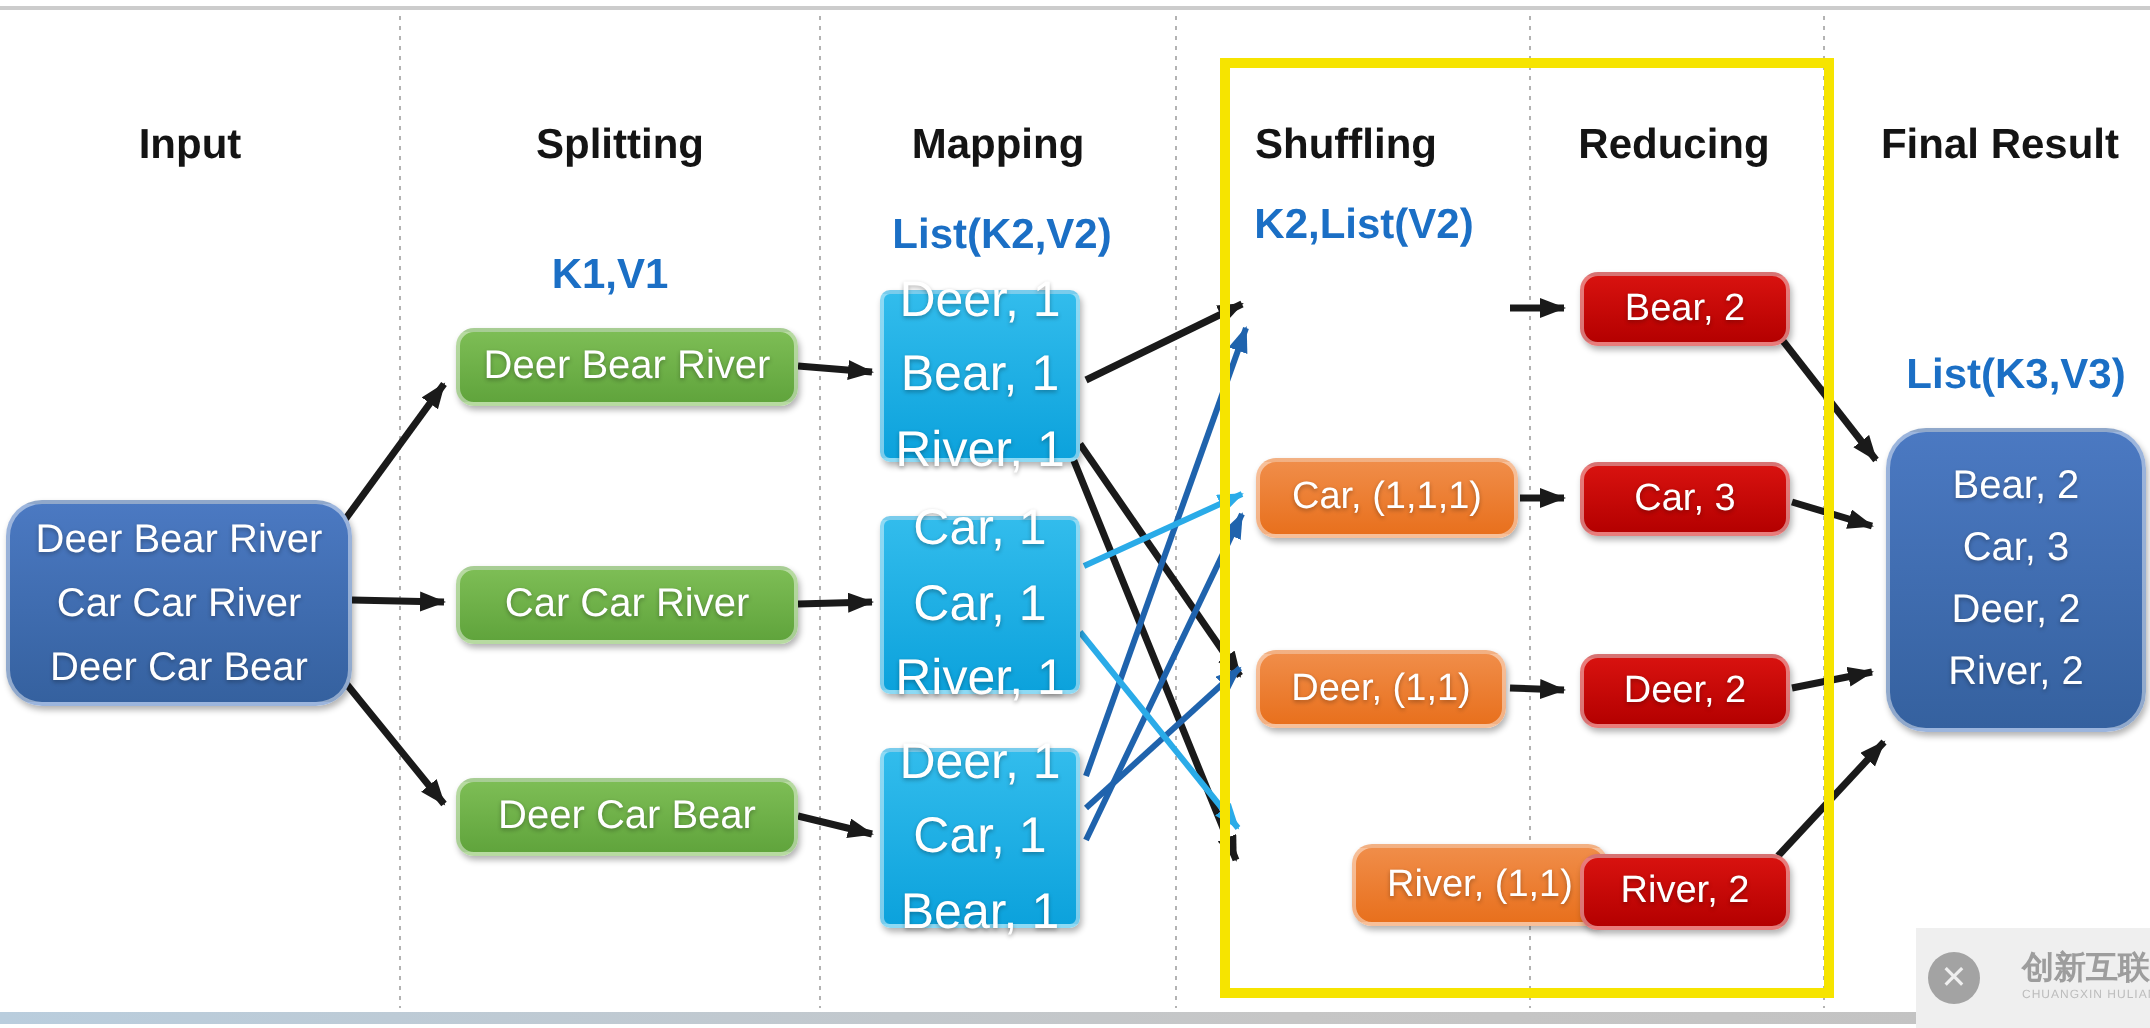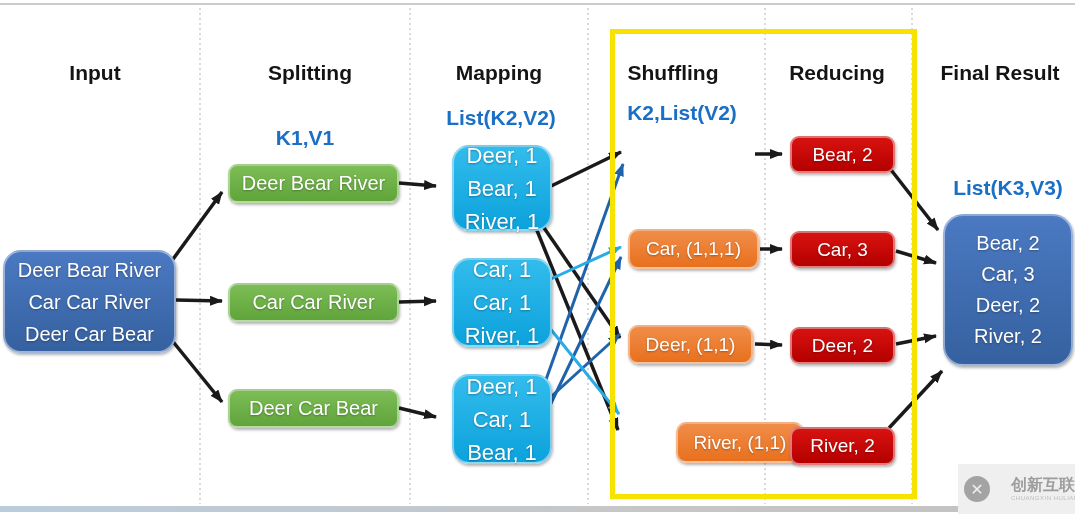--- a/index.html
+++ b/index.html
@@ -18,21 +18,21 @@
   .slabel{position:absolute;z-index:4;font-size:21px;font-weight:700;color:#1b6fc5;
     transform:translateX(-50%);white-space:nowrap;}
   .box{position:absolute;z-index:4;box-sizing:border-box;color:#fff;text-align:center;
     display:flex;flex-direction:column;justify-content:center;align-items:center;
     text-shadow:0 1px 2px rgba(0,0,0,0.3);box-shadow:1px 2px 3px rgba(0,0,0,0.3);
     border:2px solid rgba(255,255,255,0.45);}
   .inputbox{left:3px;top:250px;width:173px;height:103px;border-radius:18px;
     background:linear-gradient(#4b79c2,#35619f);font-size:20px;line-height:1.6;}
   .greenbox{left:228px;width:171px;height:39px;border-radius:9px;font-size:20px;
     background:linear-gradient(#7dbd55,#60a43c);}
-  .mapbox{left:452px;width:100px;border-radius:17px;font-size:22px;line-height:1.5;
+  .mapbox{left:440px;width:100px;border-radius:5px;font-size:25px;line-height:1.5;
     background:linear-gradient(#32bcec,#0ca2dc);}
   .shufbox{left:628px;border-radius:10px;font-size:19px;
     background:linear-gradient(#f08d49,#e8701d);}
   .redbox{left:790px;width:105px;border-radius:9px;font-size:19px;
     background:linear-gradient(#d8120f,#b40000);}
   .finalbox{left:943px;top:214px;width:130px;height:152px;border-radius:20px;
     background:linear-gradient(#4b79c2,#35619f);font-size:20px;line-height:1.55;}
   .watermark{position:absolute;z-index:6;left:958px;top:464px;width:117px;height:50px;
     background:#efefef;display:flex;align-items:center;justify-content:flex-start;padding-left:6px;box-sizing:border-box;}
   .wm-logo{width:26px;height:26px;border-radius:50%;background:#a3a3a3;color:#efefef;

